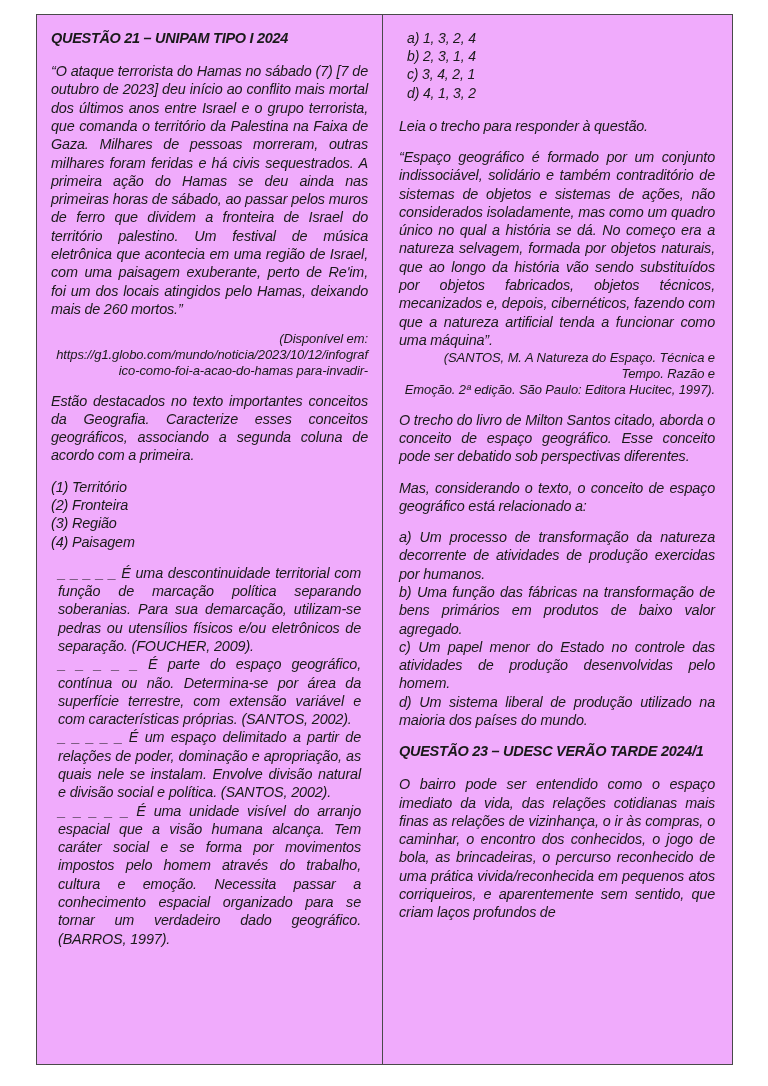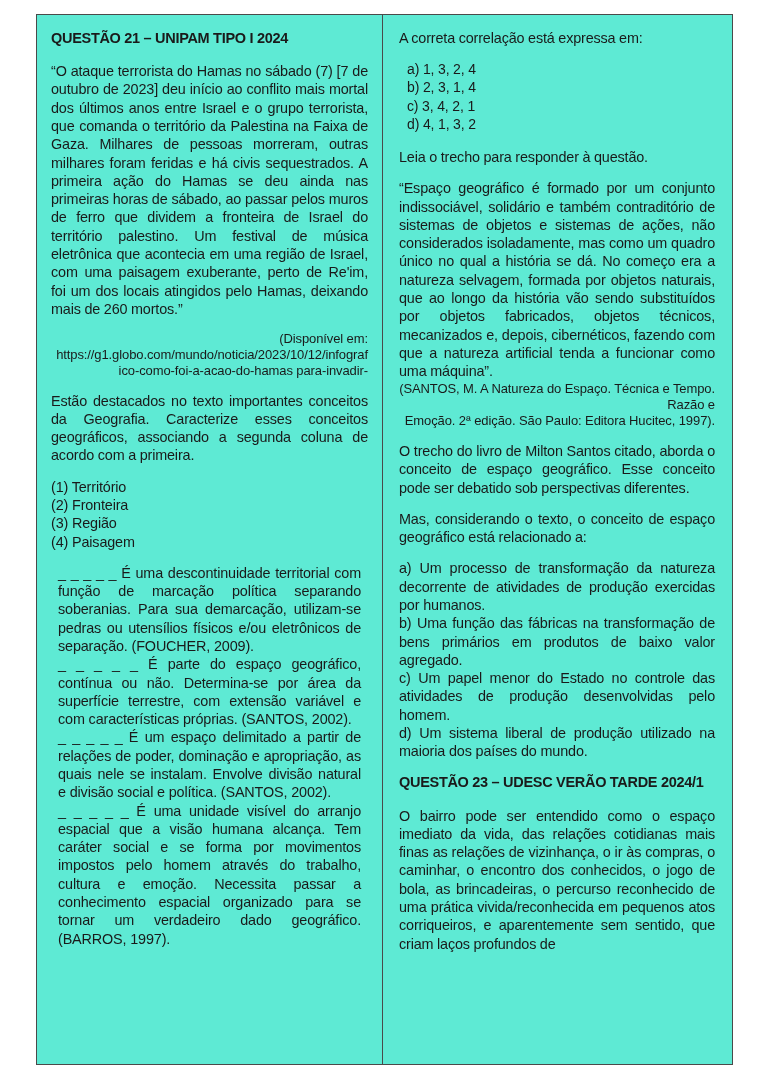--- a/index.html
+++ b/index.html
@@ -17,21 +17,22 @@
 
   #page {
     position: absolute;
     left: 36px;
     top: 14px;
     width: 697px;
     height: 1051px;
     border: 1.5px solid #4a4a4a;
     box-sizing: border-box;
     display: flex;
-    background: #5eead4;
+    background: #f0abfc;
+    font-style: italic;
   }
 
   .column {
     box-sizing: border-box;
     overflow: hidden;
     position: relative;
   }
   .col-left {
     width: 346px;
     padding: 14px 14px 0 14px;
@@ -148,21 +149,20 @@
       <span class="row">_ _ _ _ _ É uma descontinuidade territorial com função de marcação política separando soberanias. Para sua demarcação, utilizam-se pedras ou utensílios físicos e/ou eletrônicos de separação. (FOUCHER, 2009).</span>
       <span class="row">_ _ _ _ _ É parte do espaço geográfico, contínua ou não. Determina-se por área da superfície terrestre, com extensão variável e com características próprias. (SANTOS, 2002).</span>
       <span class="row">_ _ _ _ _ É um espaço delimitado a partir de relações de poder, dominação e apropriação, as quais nele se instalam. Envolve divisão natural e divisão social e política. (SANTOS, 2002).</span>
       <span class="row">_ _ _ _ _ É uma unidade visível do arranjo espacial que a visão humana alcança. Tem caráter social e se forma por movimentos impostos pelo homem através do trabalho, cultura e emoção. Necessita passar a conhecimento espacial organizado para se tornar um verdadeiro dado geográfico. (BARROS, 1997).</span>
     </div>
 
   </div>
 
   <div class="column col-right">
 
-    <div class="para">A correta correlação está expressa em:</div>
 
     <div class="opts">
       <span class="row">a) 1, 3, 2, 4</span>
       <span class="row">b) 2, 3, 1, 4</span>
       <span class="row">c) 3, 4, 2, 1</span>
       <span class="row">d) 4, 1, 3, 2</span>
     </div>
 
 
     <div class="para">Leia o trecho para responder à questão.</div>

